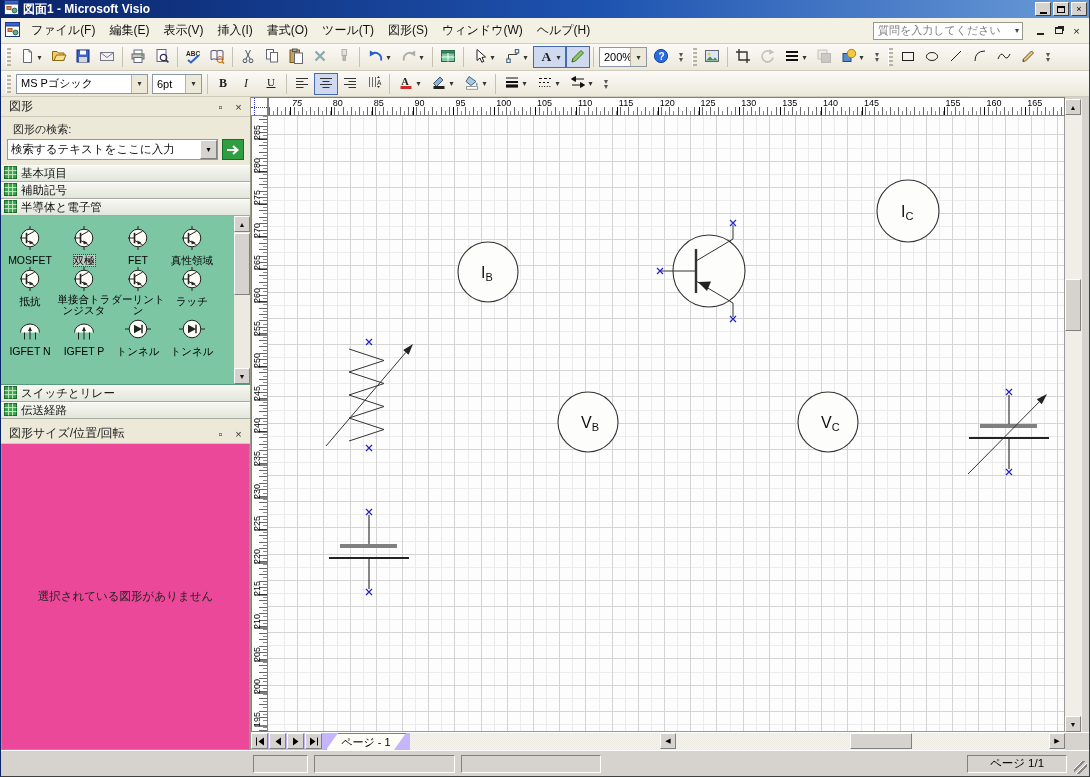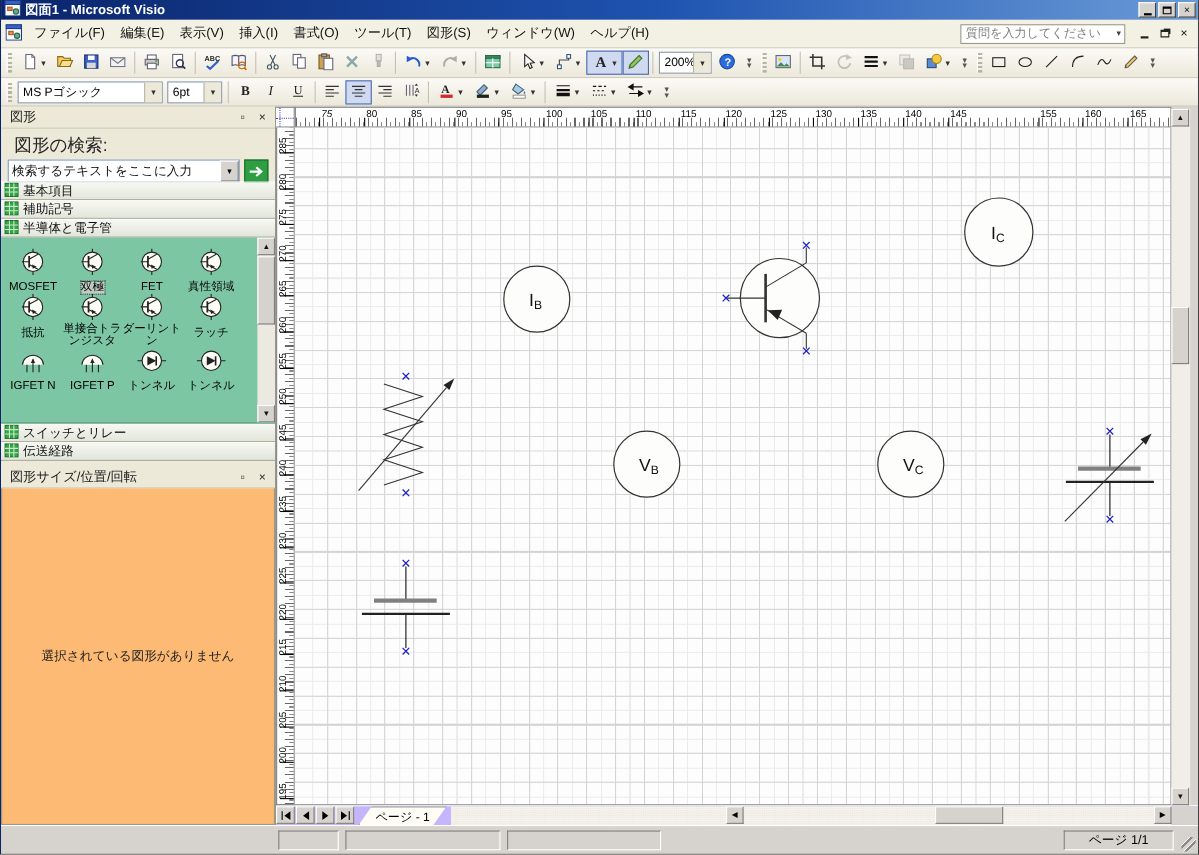--- a/index.html
+++ b/index.html
@@ -42,39 +42,39 @@
 
   
   .main { height:653px; display:flex; flex:0 0 auto; }
 
   
   .leftpanel { width:250px; background:#ece9d8; border-right:1px solid #9a9888; display:flex; flex-direction:column; }
   .phead { height:20px; display:flex; align-items:center; padding:0 4px 0 8px; background:#ece9d8; border-bottom:1px solid #cfccbd; }
   .phead .ptitle { flex:1; color:#222; }
   .pbtn { width:15px; height:14px; display:flex; align-items:center; justify-content:center; color:#333; font-size:11px; margin-left:3px; }
   .searcharea { height:48px; padding:3px 6px 0 6px; }
-  .slabel { font-size:16px; color:#222; margin:2px 0 2px 6px; }
+  .slabel { font-size:11px; color:#222; margin:2px 0 2px 6px; }
   .searchrow { display:flex; align-items:center; }
   .scombo { flex:1; height:21px; background:#fff; border:1px solid #7f9db9; display:flex; align-items:center; font-size:11.5px; }
   .scombo .cval { flex:1; padding-left:3px; color:#111; white-space:nowrap; overflow:hidden; }
   .scombo .cdd { width:17px; height:100%; background:#d6d3ce; border:1px solid; border-color:#fff #808080 #808080 #fff; display:flex; align-items:center; justify-content:center; font-size:8px; }
   .gobtn { width:22px; height:21px; margin-left:4px; background:#2f9e42; border:1px solid #1a6a2a; display:flex; align-items:center; justify-content:center; }
   .stencilbar { height:17px; display:flex; align-items:center; background:linear-gradient(#f7f7f1,#e2e6da); border-top:1px solid #fff; border-bottom:1px solid #a8aca0; padding-left:3px; font-size:11.5px; color:#111; }
   .stencilbar svg { margin-right:4px; }
   .stencilbody { height:169px; background:#7cc6a4; position:relative; overflow:hidden; border-bottom:1px solid #5a9a7c; }
   .stencilgrid { position:absolute; left:2px; top:10px; width:214px; display:grid; grid-template-columns:repeat(4,54px); }
   .stencil-item { width:54px; text-align:center; }
   .stencil-item .slbl { font-size:10.5px; line-height:11px; color:#000; display:inline-block; }
   .stencil-item.selected .slbl { background:#c2ccc4; outline:1px dotted #445; }
   .sscroll { position:absolute; right:0; top:0; width:16px; height:100%; background:#ece9e0; }
   .sbtn { width:16px; height:16px; background:#d6d3ce; border:1px solid; border-color:#fff #808080 #808080 #fff; display:flex; align-items:center; justify-content:center; font-size:7px; color:#111; }
   .sscroll .sbtn.down { position:absolute; bottom:0; }
   .sthumb { position:absolute; left:0; top:17px; width:16px; height:62px; background:#d6d3ce; border:1px solid; border-color:#fff #808080 #808080 #fff; }
   .sizepanelhead { margin-top:5px; }
-  .sizeempty { flex:1; background:#fdba74; border:1px solid #9a9888; border-top:none; display:flex; align-items:center; justify-content:center; color:#222; font-size:11.5px; }
+  .sizeempty { flex:1; background:#ec4899; border:1px solid #9a9888; border-top:none; display:flex; align-items:center; justify-content:center; color:#222; font-size:11.5px; }
 
   
   .canvascol { flex:1; display:flex; flex-direction:column; position:relative; background:#d6d3ce; }
   .rulerrow { height:19px; display:flex; margin-right:24px; }
   .corner { width:17px; height:100%; background:#fff; border:1px solid #808080; border-left:none; position:relative; }
   .corner:before { content:""; position:absolute; left:3px; top:0; bottom:0; border-left:1px dotted #3a3ad0; }
   .corner:after { content:""; position:absolute; top:9px; left:0; right:0; border-top:1px dotted #3a3ad0; }
   .hruler { flex:1; position:relative; background:#fff; border:1px solid #808080; overflow:hidden;
     background-image:
       repeating-linear-gradient(90deg,#666 0 1px,transparent 1px 8.17px),

